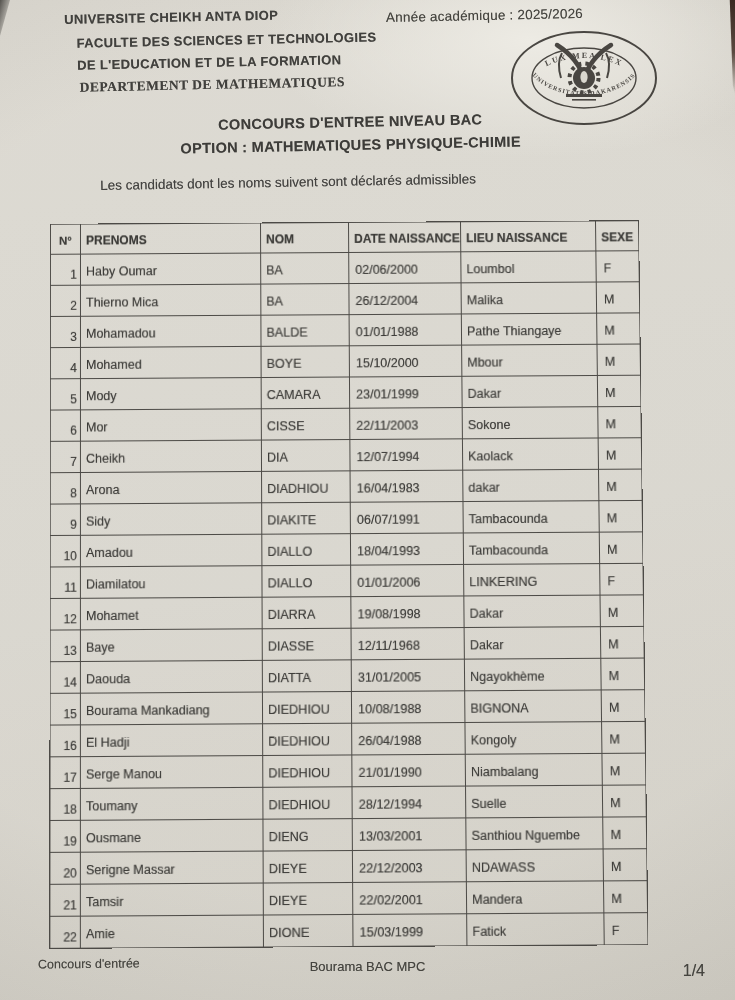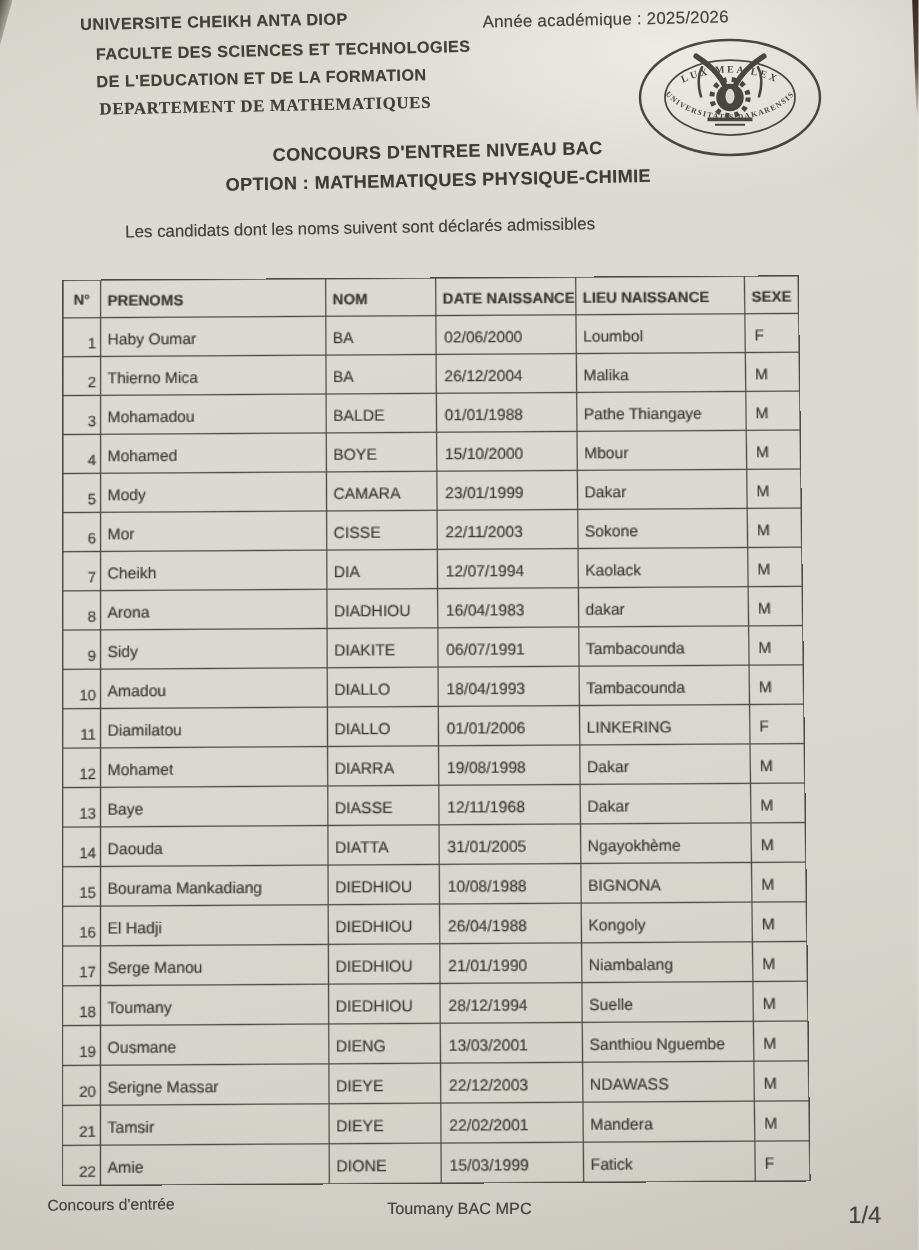--- a/index.html
+++ b/index.html
@@ -40,21 +40,21 @@
   th,td{border:1.2px solid #4c4a46;font-size:12.5px;color:#3b3a37;overflow:hidden;white-space:nowrap;}
   th{height:30px;font-size:12px;font-weight:bold;text-align:left;padding:2px 0 0 5px;vertical-align:middle;border-bottom-width:1.7px;}
   th.c0{text-align:center;padding-left:0;font-size:11.5px;}
   td{height:31px;vertical-align:middle;padding:4px 0 0 5px;}
   td.c0{text-align:right;vertical-align:bottom;padding:0 3px 3px 0;font-size:12px;}
   td.c3{padding-left:6px;}
   td.c5{padding-left:7px;}
   
   .footer-left{position:absolute;left:38px;top:957px;font-size:12.5px;color:#45443f;transform:rotate(-0.6deg);}
   .footer-center{position:absolute;left:0;top:959px;width:735px;text-align:center;font-size:13px;color:#45443f;}
-  .footer-right{position:absolute;right:30px;top:962px;font-size:19px;color:#45443f;}
+  .footer-right{position:absolute;right:30px;top:962px;font-size:16px;color:#45443f;}
 </style>
 </head>
 <body>
 
 <div class="edge-tl"></div>
 <div class="edge-tr"></div>
 
 <div class="org-block soft">
   <div class="org-line l1">UNIVERSITE CHEIKH ANTA DIOP</div>
   <div class="org-line l2">FACULTE DES SCIENCES ET TECHNOLOGIES</div>
@@ -290,14 +290,14 @@
           <td class="c2 soft">DIONE</td>
           <td class="c3 soft">15/03/1999</td>
           <td class="c4 soft">Fatick</td>
           <td class="c5 soft">F</td>
         </tr>
       </tbody>
   </table>
 </div>
 
 <div class="footer-left soft">Concours d'entrée</div>
-<div class="footer-center soft">Toumany BAC MPC</div>
+<div class="footer-center soft">Bourama BAC MPC</div>
 <div class="footer-right soft">1/4</div>
 
 </body></html>

